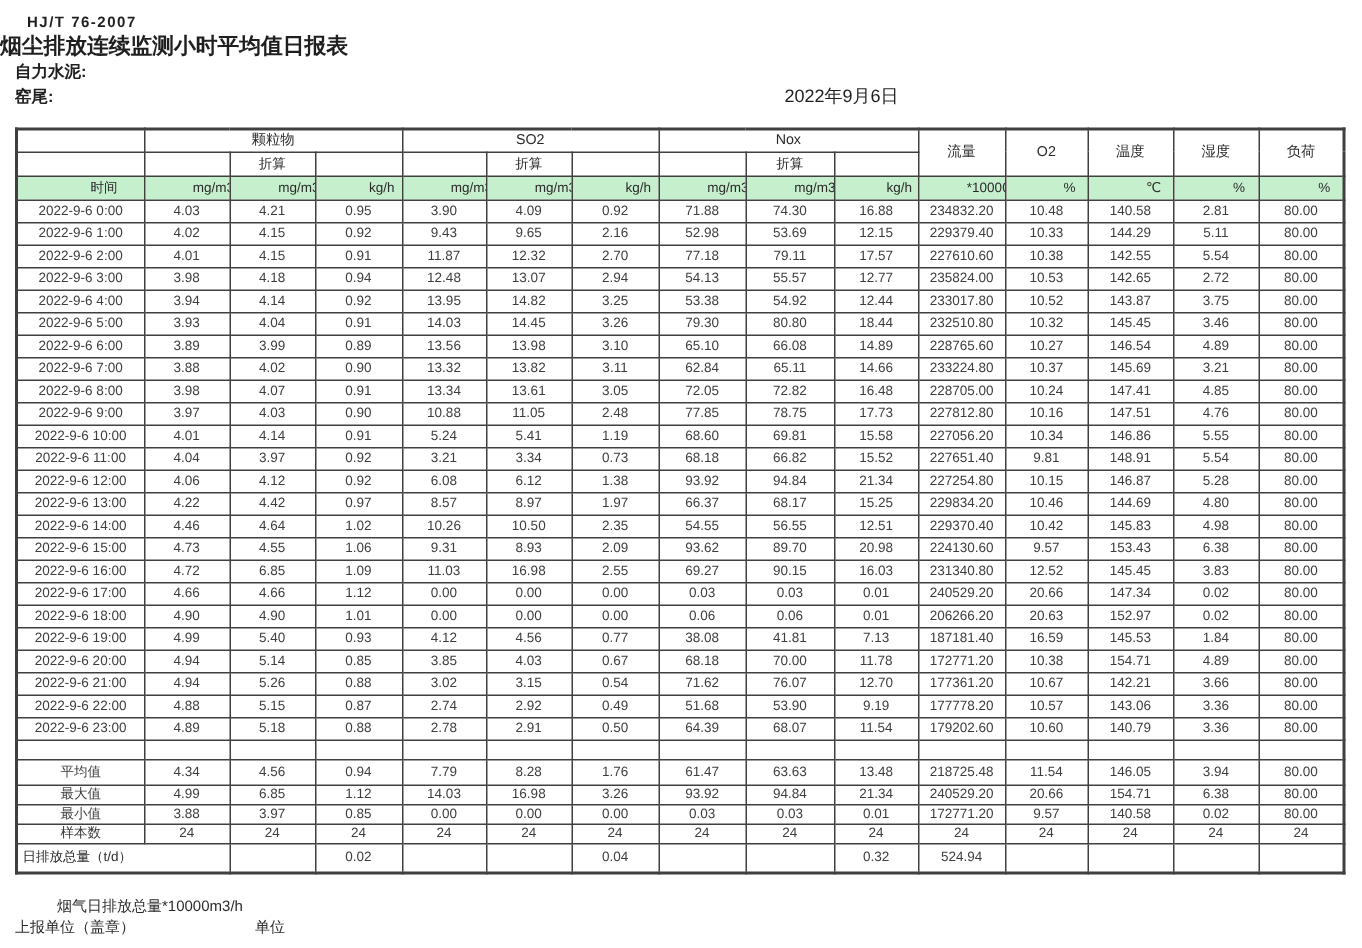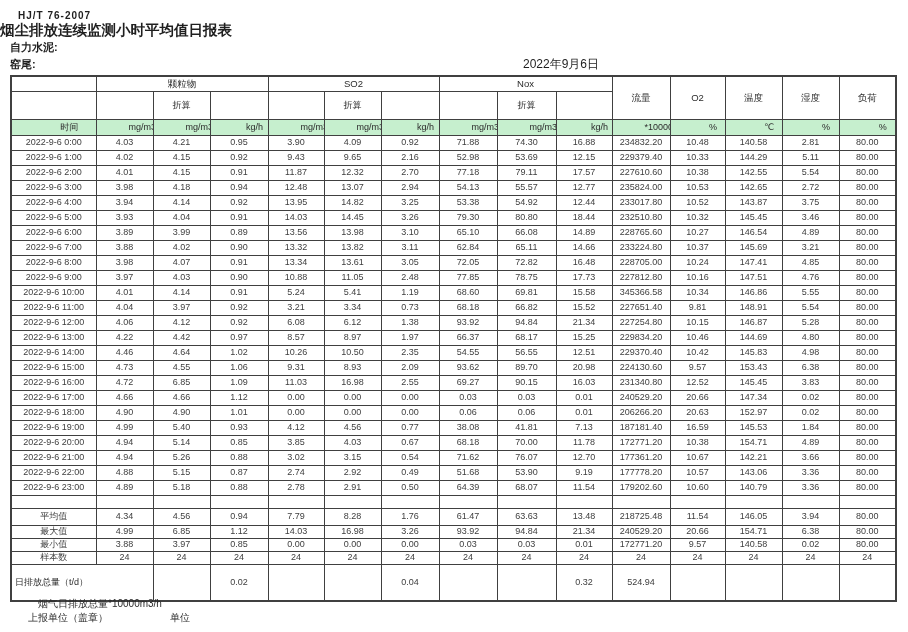--- a/index.html
+++ b/index.html
@@ -7,41 +7,41 @@
   body{
     width:908px;height:632px;background:#ffffff;position:relative;
     font-family:"Liberation Sans","DejaVu Sans",sans-serif;color:#1f1f1f;overflow:hidden;
   }
   .std{position:absolute;left:18px;top:10px;font-weight:bold;font-size:10px;letter-spacing:1px;}
   .title{position:absolute;left:0;top:21px;width:100%;text-align:left;font-weight:bold;font-size:14.5px;}
   .company{position:absolute;left:10px;top:40px;font-weight:bold;font-size:11px;}
   .location{position:absolute;left:10px;top:57px;font-weight:bold;font-size:11px;}
   .date{position:absolute;left:523px;top:56px;font-size:12px;}
   table{
-    position:absolute;left:10px;top:75px;width:886px;
+    position:absolute;left:10px;top:85px;width:886px;
     border-collapse:collapse;table-layout:fixed;border:2px solid var(--border);
   }
   td{
     border:1px solid var(--border);
     font-size:9px;line-height:1;text-align:center;vertical-align:middle;
     padding:0 1px;color:#3d3d3d;overflow:hidden;white-space:nowrap;
   }
   thead td{color:#2b2b2b;}
   tr.hdr1{height:15px;} tr.hdr1 td{font-size:9.5px;}
-  tr.hdr2{height:28px;}
+  tr.hdr2{height:16px;}
   tr.green{height:16px;}
   tr.green td{background:var(--green);padding-left:32px;}
   tr.data{height:15px;}
   tr.gap{height:13px;}
   tr.avg{height:17px;}
   tr.sum{height:13px;}
-  tr.total{height:37px;padding-left:20px;}
+  tr.total{height:20px;padding-left:20px;}
   td.left{text-align:left;padding-left:3px;color:#2b2b2b;}
   .f1{position:absolute;left:10px;top:597px;font-size:10px;color:#2b2b2b;margin-left:28px;}
-  .f2{position:absolute;left:10px;top:611px;font-size:10px;color:#2b2b2b;margin-left:18px;}
+  .f2{position:absolute;left:10px;top:611px;font-size:10px;color:#2b2b2b;}
   .f3{position:absolute;left:170px;top:611px;font-size:10px;color:#2b2b2b;}
 </style>
 </head>
 <body>
 
 <div class="doc">
   <div class="std">HJ/T 76-2007</div>
   <div class="title">烟尘排放连续监测小时平均值日报表</div>
   <div class="company">自力水泥:</div>
   <div class="location">窑尾:</div>
@@ -282,21 +282,21 @@
           <td>2022-9-6 10:00</td>
           <td>4.01</td>
           <td>4.14</td>
           <td>0.91</td>
           <td>5.24</td>
           <td>5.41</td>
           <td>1.19</td>
           <td>68.60</td>
           <td>69.81</td>
           <td>15.58</td>
-          <td>345366.58</td>
+          <td>227056.20</td>
           <td>10.34</td>
           <td>146.86</td>
           <td>5.55</td>
           <td>80.00</td>
         </tr>
         <tr class="data">
           <td>2022-9-6 11:00</td>
           <td>4.04</td>
           <td>3.97</td>
           <td>0.92</td>

